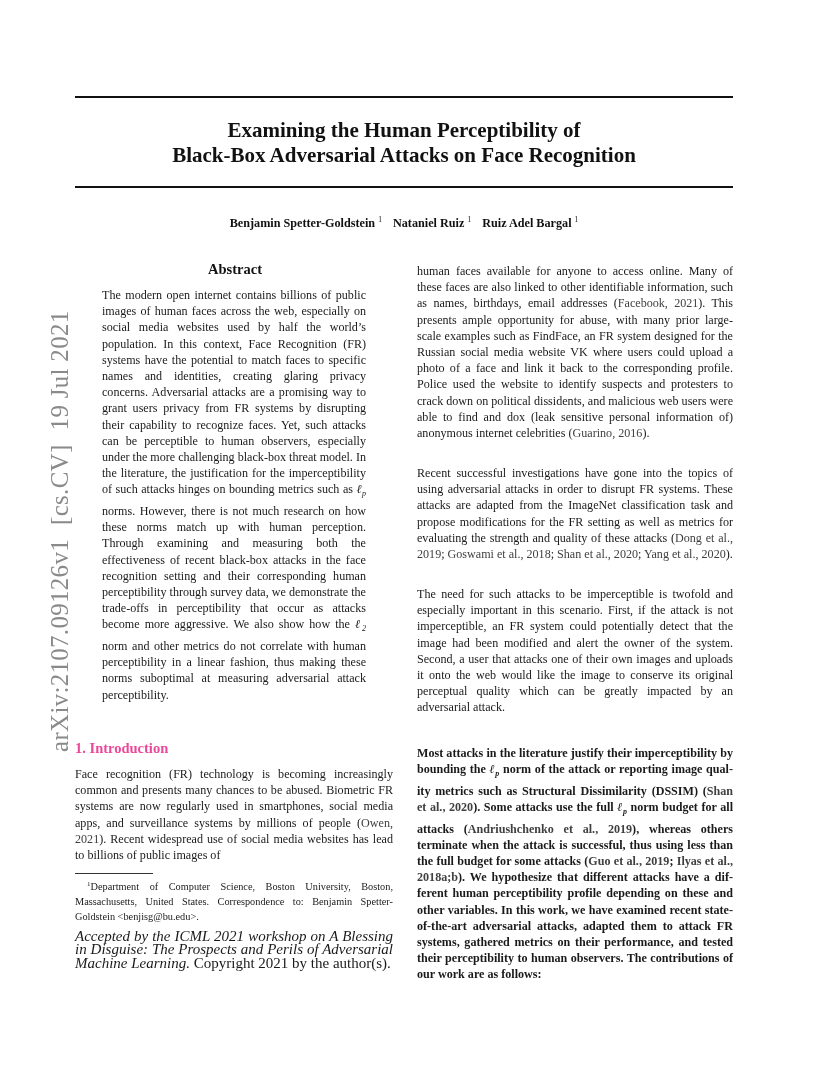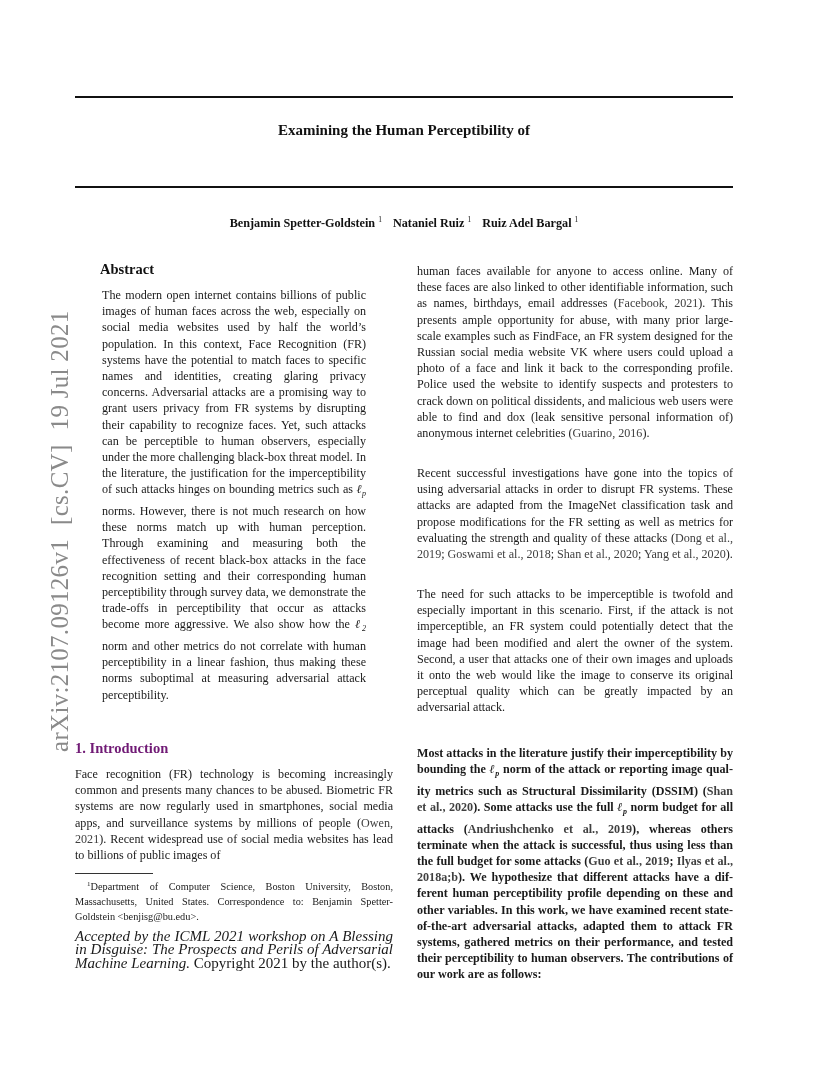--- a/index.html
+++ b/index.html
@@ -2,33 +2,33 @@
 <html><head>
   <meta charset="utf-8">
   <style>
     html, body { margin: 0; padding: 0; background: #ffffff; }
     body { width: 828px; height: 1072px; position: relative; overflow: hidden;
            font-family: "Liberation Serif", "DejaVu Serif", serif; color: #1a1a1a; }
     .rule { position: absolute; left: 75px; width: 658px; background: #111; }
     .rule-top { top: 96px; height: 2px; }
     .rule-bottom { top: 186px; height: 2px; }
     .title { position: absolute; left: 75px; width: 658px; top: 118px; text-align: center;
-             font-weight: bold; font-size: 15px; line-height: 25px; color: #111; }
+             font-weight: bold; font-size: 21px; line-height: 25px; color: #111; }
     .title div { white-space: nowrap; }
     .authors { position: absolute; left: 75px; width: 658px; top: 215px; text-align: center;
                font-weight: bold; font-size: 12.2px; color: #111; }
     .authors .author { margin: 0 4px; }
     .authors sup { font-weight: normal; font-size: 7.5px; vertical-align: 5px; margin-left: 3px; }
     .col { position: absolute; font-size: 12.1px; line-height: 16.2px; text-align: justify;
            hyphens: manual; }
-    .abstract-heading { position: absolute; left: 100px; width: 270px; top: 261px; 
+    .abstract-heading { position: absolute; left: 100px; width: 270px; top: 261px; text-align: center;
                         font-weight: bold; font-size: 14.5px; color: #111; }
     .abstract { left: 102px; width: 264px; top: 287px; }
     .intro-heading { position: absolute; left: 75px; top: 740px; font-weight: bold;
-                     font-size: 14.5px; color: #701a75; }
+                     font-size: 14.5px; color: #ec4899; }
     .intro { left: 75px; width: 318px; top: 766px; }
     .footnote-rule { position: absolute; left: 75px; top: 873px; width: 78px; height: 1px; background: #333; }
     .footnote { position: absolute; left: 75px; width: 318px; top: 877px; font-size: 10.3px;
                 line-height: 15px; text-align: justify; }
     .footnote sup { font-size: 7px; vertical-align: 4px; }
     .footnote .indent { display: inline-block; width: 12px; }
     .accepted { position: absolute; left: 75px; width: 318px; top: 930px; font-size: 15px;
                 line-height: 13.4px; text-align: justify; }
     .accepted em { font-style: italic; }
     .right { left: 417px; width: 316px; }
@@ -47,20 +47,21 @@
 </head>
 <body>
 
 <div class="arxiv">
   <span>arXiv:2107.09126v1</span><span>[cs.CV]</span><span>19 Jul 2021</span>
 </div>
 
 <div class="rule rule-top"></div>
 <div class="title">
   <div>Examining the Human Perceptibility of</div>
+  <div>Black-Box Adversarial Attacks on Face Recognition</div>
 </div>
 <div class="rule rule-bottom"></div>
 
 <div class="authors">
   <span class="author"><span>Benjamin Spetter-Goldstein</span><sup>1</sup></span>
   <span class="author"><span>Nataniel Ruiz</span><sup>1</sup></span>
   <span class="author"><span>Ruiz Adel Bargal</span><sup>1</sup></span>
 </div>
 
 <div class="abstract-heading">Abstract</div>

